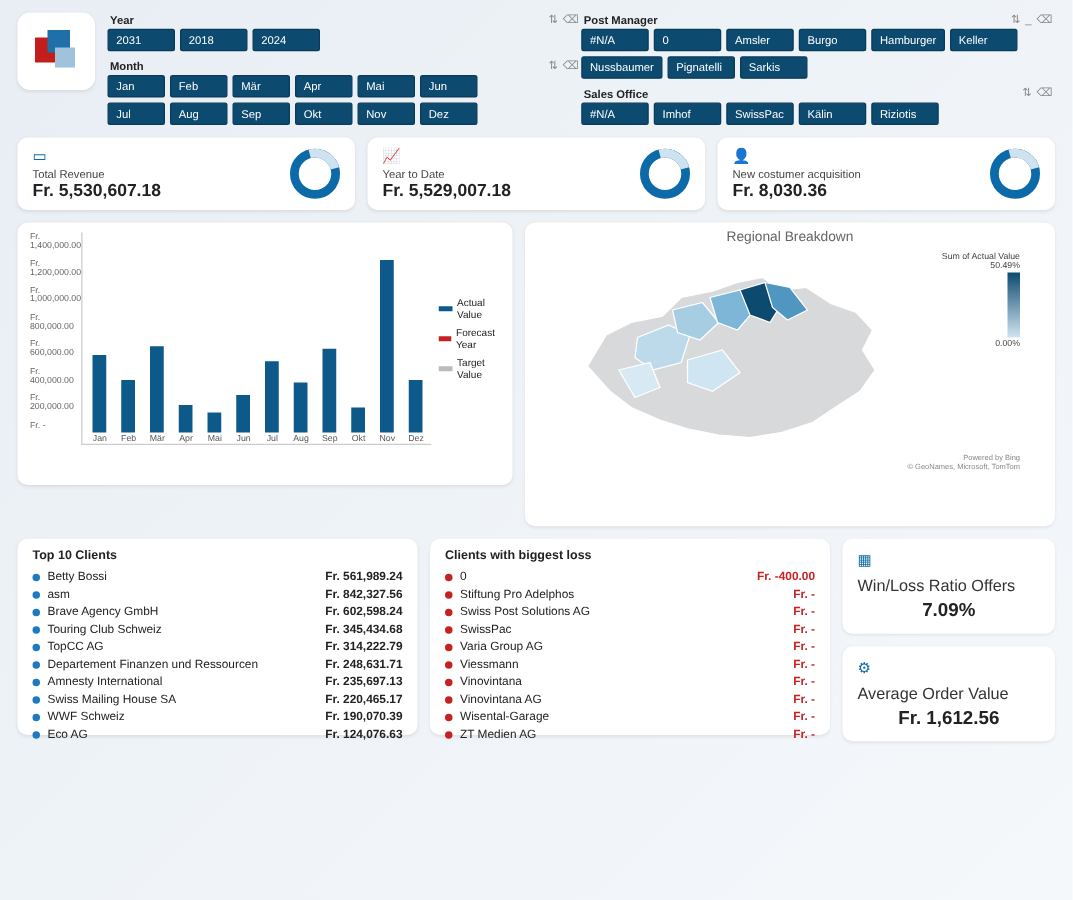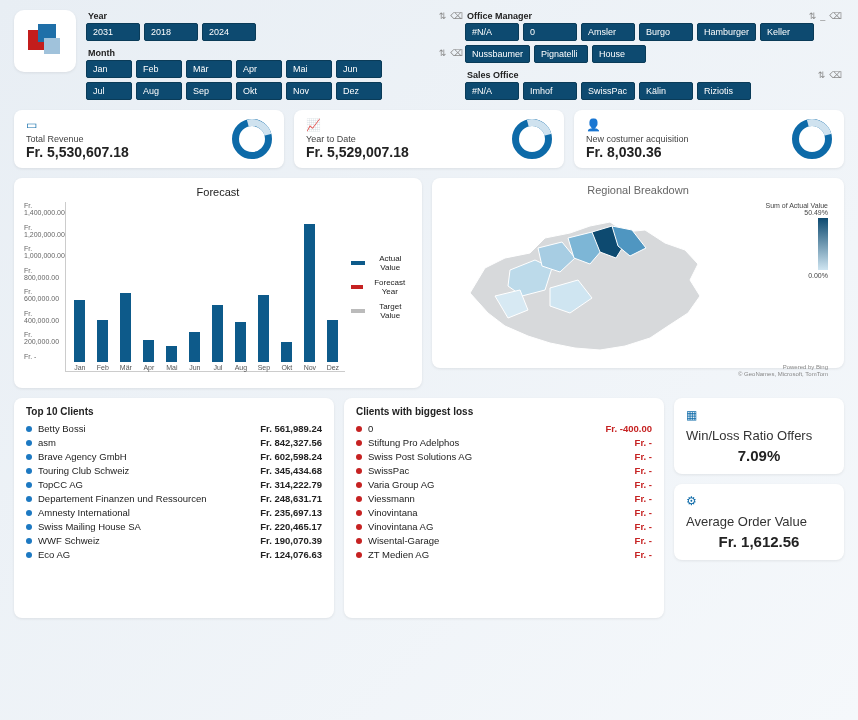--- a/index.html
+++ b/index.html
@@ -36,31 +36,31 @@
   .forecast{flex:1;height:210px;padding:8px 10px;}
   .chart-title{text-align:center;font-size:11px;margin-bottom:4px;}
   .chart-wrap{display:flex;gap:6px;height:170px;}
   .chart-area{flex:1;position:relative;display:flex;}
   .ylabels{display:flex;flex-direction:column;justify-content:space-between;font-size:7px;color:#666;padding-bottom:12px;}
   .bars{flex:1;display:flex;align-items:flex-end;gap:7px;padding:0 4px 0 6px;border-left:1px solid #ccc;border-bottom:1px solid #ccc;position:relative;}
   .bar-col{display:flex;flex-direction:column;align-items:center;width:16px;}
   .bar{width:11px;background:#0d5a8a;}
   .xl{font-size:7px;color:#555;margin-top:2px;}
   .legend{display:flex;flex-direction:column;gap:6px;font-size:8px;justify-content:center;}
-  .legend div{display:flex;align-items:center;gap:4px;text-align:center;}
+  .legend div{display:flex;align-items:center;gap:4px;}
   .lg-sw{width:14px;height:4px;}
-  .map-card{flex:1;height:190px;padding:6px 12px;}
+  .map-card{flex:1;height:243px;padding:6px 24px;}
   .map-title{text-align:center;font-size:11px;color:#666;margin-bottom:2px;}
   .map-wrap{position:relative;height:180px;}
   .map-svg{position:absolute;left:6px;top:0;width:270px;height:170px;}
   .map-scale{position:absolute;right:4px;top:4px;font-size:7px;color:#444;text-align:right;}
   .map-bar{width:10px;height:52px;background:linear-gradient(#0d4a70,#cfe5f1);margin:2px 0 2px auto;}
   .map-credit{position:absolute;right:4px;bottom:0;font-size:6px;color:#888;text-align:right;line-height:1.2;}
   .row3{display:flex;gap:10px;margin-top:10px;}
-  .clients{flex:1;padding:8px 12px;height:220px;}
+  .clients{flex:1;padding:8px 12px;height:157px;}
   .clients h4{font-size:10px;font-weight:600;margin-bottom:6px;}
   .cl-list{display:flex;flex-direction:column;gap:3px;}
   .cl-row{display:flex;align-items:center;gap:6px;font-size:9.5px;}
   .dot{width:6px;height:6px;border-radius:50%;flex-shrink:0;}
   .dot.blue{background:#1d79c2;}
   .dot.red{background:#c62222;}
   .cl-name{flex:1;}
   .cl-val{font-weight:700;}
   .cl-val.red{color:#c62222;}
   .side-col{width:170px;display:flex;flex-direction:column;gap:10px;}
@@ -111,33 +111,33 @@
               <span class="chip mo">Sep</span>
               <span class="chip mo">Okt</span>
               <span class="chip mo">Nov</span>
               <span class="chip mo">Dez</span>
             </div>
         </div>
       </div>
       <div class="filter-col fc-right">
         <div class="filter-group">
           <div class="fg-head">
-            <span class="fg-title">Office Manager</span>
+            <span class="fg-title">Post Manager</span>
             <span class="fg-icons"><span>⇅</span><span>_</span><span>⌫</span></span>
           </div>
           <div class="chips wrap" id="chips-manager" style="max-width:360px;">
               <span class="chip wide">#N/A</span>
               <span class="chip wide">0</span>
               <span class="chip wide">Amsler</span>
               <span class="chip wide">Burgo</span>
               <span class="chip wide">Hamburger</span>
               <span class="chip wide">Keller</span>
               <span class="chip wide">Nussbaumer</span>
               <span class="chip wide">Pignatelli</span>
-              <span class="chip wide">House</span>
+              <span class="chip wide">Sarkis</span>
             </div>
         </div>
         <div class="filter-group">
           <div class="fg-head">
             <span class="fg-title">Sales Office</span>
             <span class="fg-icons"><span>⇅</span><span>⌫</span></span>
           </div>
           <div class="chips" id="chips-office">
               <span class="chip wide">#N/A</span>
               <span class="chip wide">Imhof</span>
@@ -172,21 +172,20 @@
         <span class="icon">👤</span>
         <div class="lab">New costumer acquisition</div>
         <div class="val">Fr. 8,030.36</div>
       </div>
       <div class="donut"></div>
     </div>
   </div>
 
   <div class="row2">
     <div class="card forecast">
-      <div class="chart-title">Forecast</div>
       <div class="chart-wrap">
         <div class="chart-area">
           <div class="ylabels" id="ylabels">
               <div>Fr. 1,400,000.00</div>
               <div>Fr. 1,200,000.00</div>
               <div>Fr. 1,000,000.00</div>
               <div>Fr. 800,000.00</div>
               <div>Fr. 600,000.00</div>
               <div>Fr. 400,000.00</div>
               <div>Fr. 200,000.00</div>

